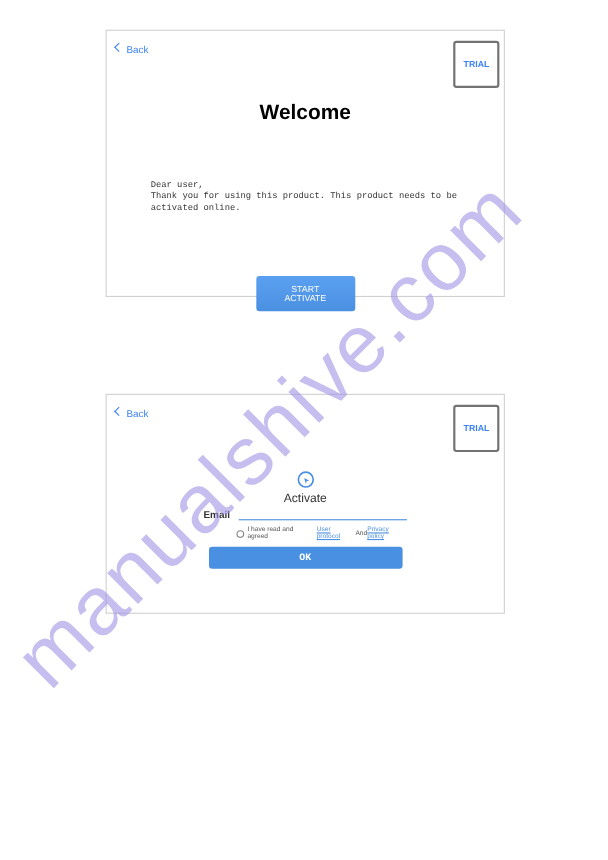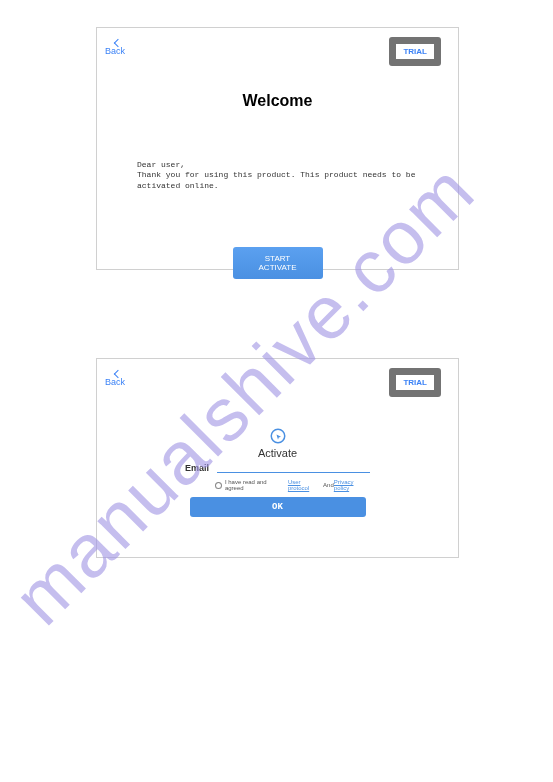--- a/index.html
+++ b/index.html
@@ -41,48 +41,47 @@
     position: relative;
     height: 28px;
   }
   .back {
     position: absolute;
     left: 8px;
     top: 12px;
     color: #3b82f6;
     font-size: 9px;
     display: flex;
-    align-items: flex-end;
-    cursor: pointer;
-    flex-direction: column;
+    align-items: flex-start;
+    cursor: pointer;
   }
   .back-chevron {
     display: inline-block;
     width: 6px;
     height: 6px;
     border-left: 1.5px solid #3b82f6;
     border-bottom: 1.5px solid #3b82f6;
     transform: rotate(45deg);
     margin-right: 4px;
   }
   .trial {
     position: absolute;
-    right: 17px;
+    right: 4px;
     top: 9px;
     color: #3b82f6;
     font-size: 8px;
     font-weight: bold;
-    border: 7px solid #737373;
+    border: 2px solid #737373;
     border-radius: 3px;
-    padding: 3px 7px;
+    padding: 15px 7px;
     cursor: pointer;
   }
   .title1 {
     text-align: center;
-    font-size: 16px;
+    font-size: 19px;
     font-weight: bold;
     margin-top: 36px;
   }
   .body-text {
     font-size: 8px;
     color: #333;
     margin: 50px 40px 0 40px;
     line-height: 1.3;
     font-family: Liberation Mono, monospace;
   }

